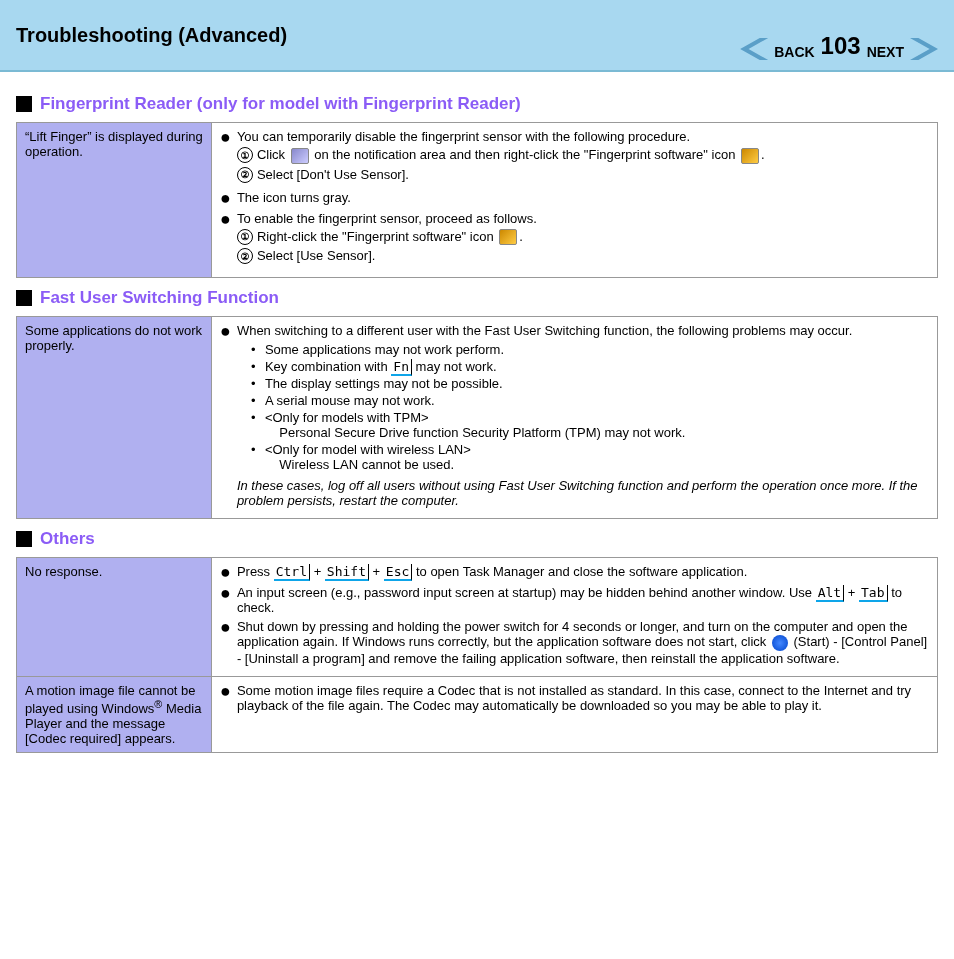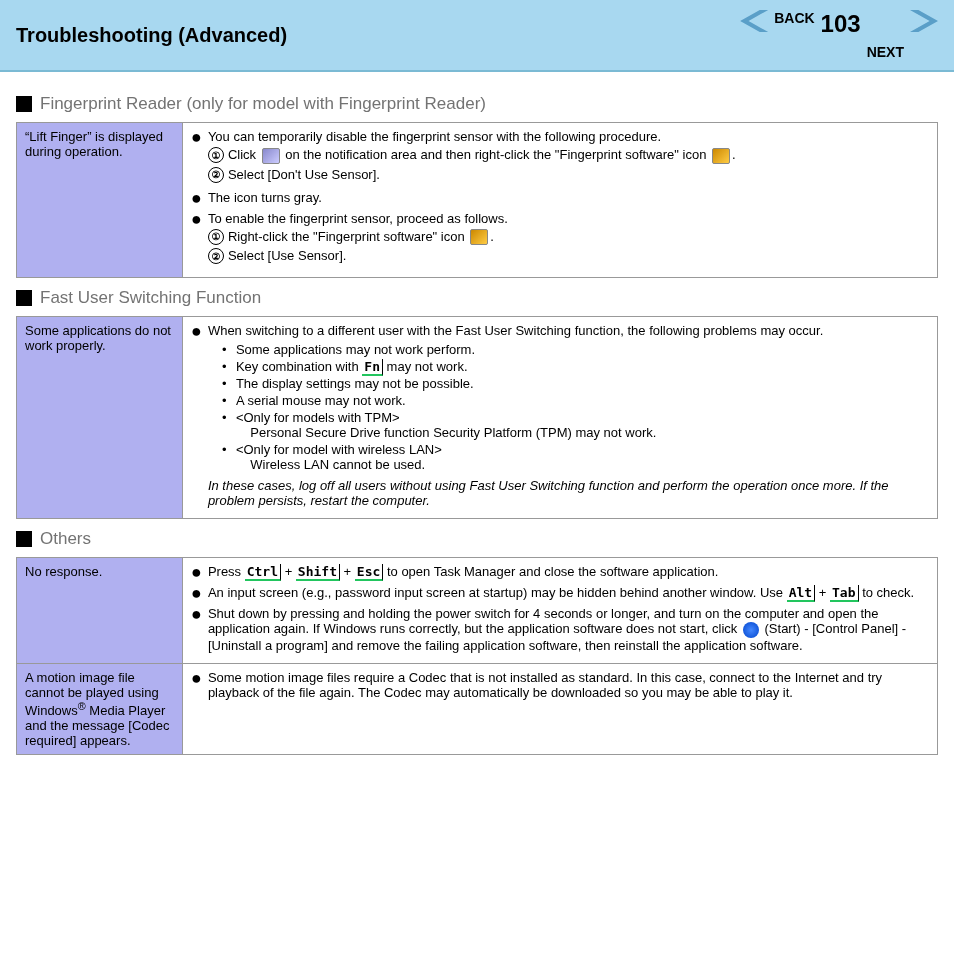--- a/index.html
+++ b/index.html
@@ -18,21 +18,21 @@
       justify-content: space-between;
       border-bottom: 2px solid #7bbad4;
     }
     .header-title {
       font-size: 20px;
       font-weight: bold;
       color: #000;
     }
     .header-nav {
       display: flex;
-      align-items: flex-start;
+      align-items: flex-end;
       gap: 6px;
       font-size: 14px;
       font-weight: bold;
       color: #000;
     }
     .nav-arrow {
       width: 28px;
       height: 22px;
       background: #5a9fc8;
       display: inline-flex;
@@ -58,36 +58,36 @@
       margin: 10px 0 8px 0;
     }
     .section-square {
       width: 16px;
       height: 16px;
       background: #000;
       flex-shrink: 0;
     }
     .section-title {
       font-size: 17px;
-      font-weight: normal;
-      color: #737373;
+      font-weight: bold;
+      color: #8b5cf6;
     }
     table {
       width: 100%;
       border-collapse: collapse;
       margin-bottom: 4px;
     }
     td {
       border: 1px solid #999;
       vertical-align: top;
       padding: 6px 8px;
     }
     .left-col {
       background: #b0b0f0;
-      width: 166px;
+      width: 195px;
       font-size: 13px;
       color: #000;
     }
     .right-col {
       background: #fff;
       font-size: 13px;
       color: #000;
     }
     .bullet-item {
       display: flex;
@@ -129,22 +129,22 @@
       flex-shrink: 0;
     }
     .step-line {
       display: flex;
       align-items: flex-start;
       margin-bottom: 3px;
       margin-left: 14px;
     }
     .kbd {
       font-family: monospace;
-      font-weight: bold;
-      border-bottom: 2px solid #22c55e;
+      font-weight: normal;
+      border-bottom: 2px solid #0ea5e9;
       border-right: 1px solid #000;
       padding: 0 2px;
     }
     .icon-placeholder {
       display: inline-block;
       width: 18px;
       height: 16px;
       background: linear-gradient(135deg, #8888cc, #ccccff);
       border: 1px solid #888;
       vertical-align: middle;

